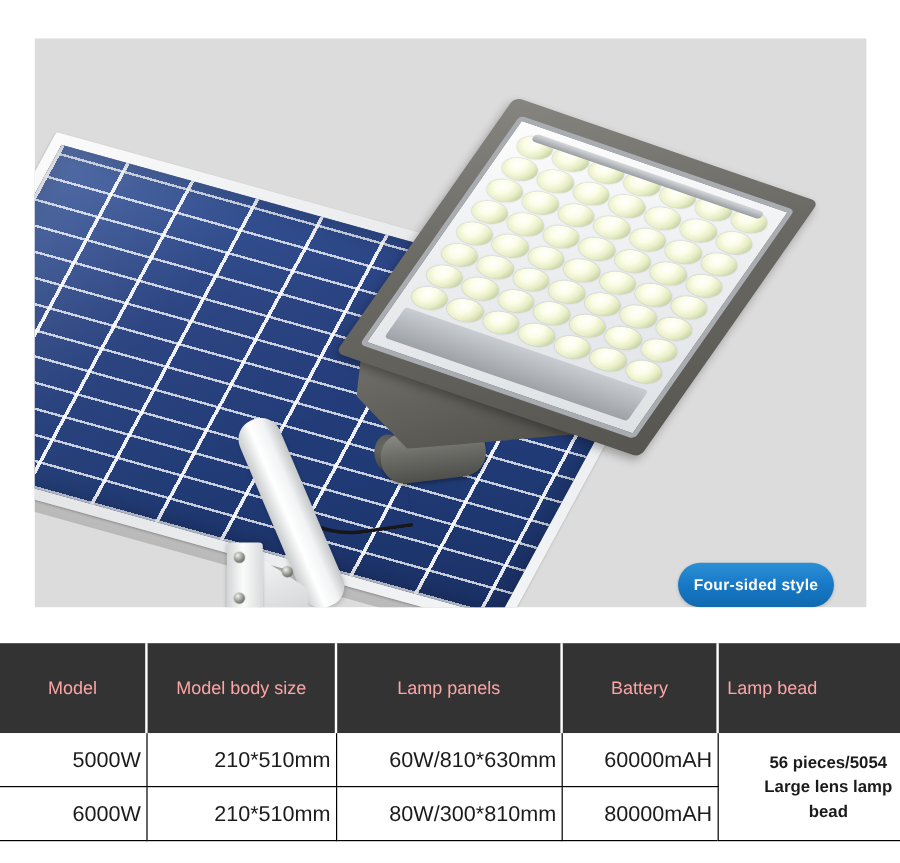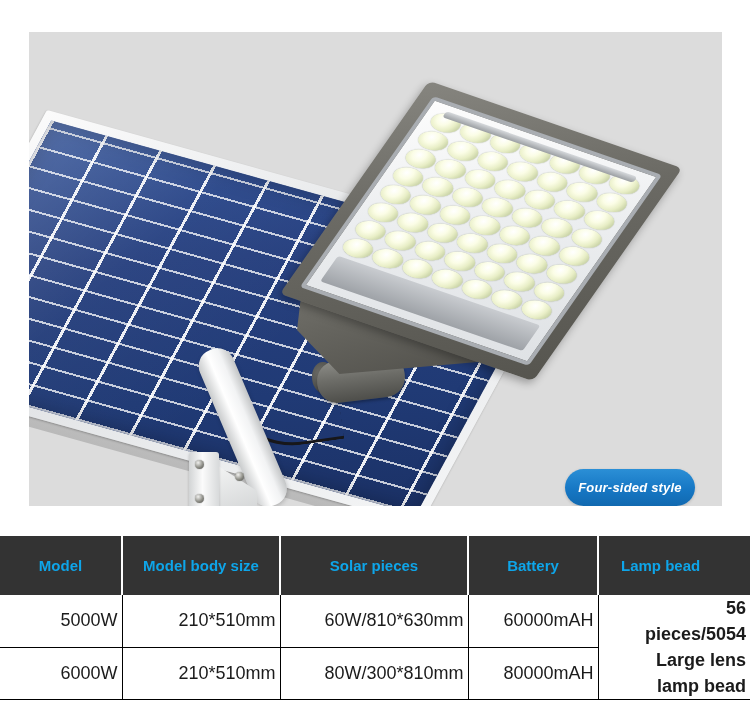--- a/index.html
+++ b/index.html
@@ -18,21 +18,20 @@
 
   
   .photo {
     position: absolute;
     left: 29px;
     top: 32px;
     width: 693px;
     height: 474px;
     background: #dcdcdc;
     overflow: hidden;
-    font-style: italic;
   }
 
   
   .panel-wrap {
     position: absolute;
     left: 18px;
     top: 78px;
     width: 540px;
     height: 300px;
     transform: rotate(15.5deg) skewX(-13deg);
@@ -256,49 +255,49 @@
   .spec-table {
     position: absolute;
     left: 0;
     top: 536px;
     width: 750px;
     border-collapse: collapse;
     table-layout: fixed;
   }
   .spec-table th {
     background: #333333;
-    color: #0ea5e9;
+    color: #fca5a5;
     font-size: 15px;
-    font-weight: bold;
-    height: 59px;
+    font-weight: normal;
+    height: 75px;
     border-right: 2px solid #ffffff;
     padding: 0 6px;
   }
   .spec-table th:last-child {
     border-right: none;
     text-align: left;
-    padding-left: 22px;
+    padding-left: 7px;
   }
   .spec-table td {
     background: #ffffff;
     color: #1b1b1b;
     font-size: 18px;
     font-weight: 400;
     height: 44px;
     text-align: right;
     border-right: 1.5px solid #000000;
     border-bottom: 1.5px solid #000000;
     padding: 0 4px;
   }
   .spec-table tr:first-child td { border-top: none; }
   .spec-table td.col-model { border-left: none; }
   .spec-table td.merged {
-    text-align: right;
+    text-align: center;
     padding-left: 36px;
-    font-size: 18px;
+    font-size: 14px;
     font-weight: bold;
     line-height: 1.45;
     border-right: none;
     vertical-align: middle;
   }
   .col-w-model   { width: 122px; }
   .col-w-body    { width: 158px; }
   .col-w-solar   { width: 188px; }
   .col-w-battery { width: 130px; }
   .col-w-bead    { width: 152px; }
@@ -403,21 +402,21 @@
     <col class="col-w-model">
     <col class="col-w-body">
     <col class="col-w-solar">
     <col class="col-w-battery">
     <col class="col-w-bead">
   </colgroup>
   <thead>
     <tr>
       <th>Model</th>
       <th>Model body size</th>
-      <th>Solar pieces</th>
+      <th>Lamp panels</th>
       <th>Battery</th>
       <th>Lamp bead</th>
     </tr>
   </thead>
   <tbody>
     <tr>
       <td class="col-model">5000W</td>
       <td>210*510mm</td>
       <td>60W/810*630mm</td>
       <td>60000mAH</td>

